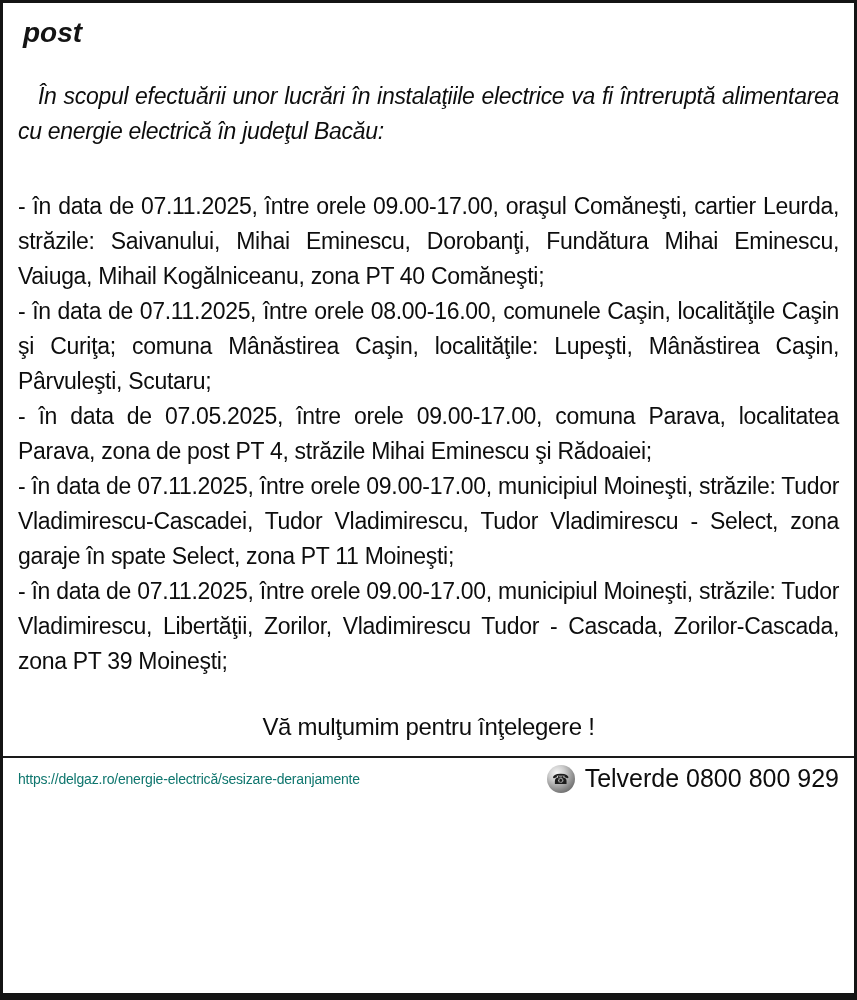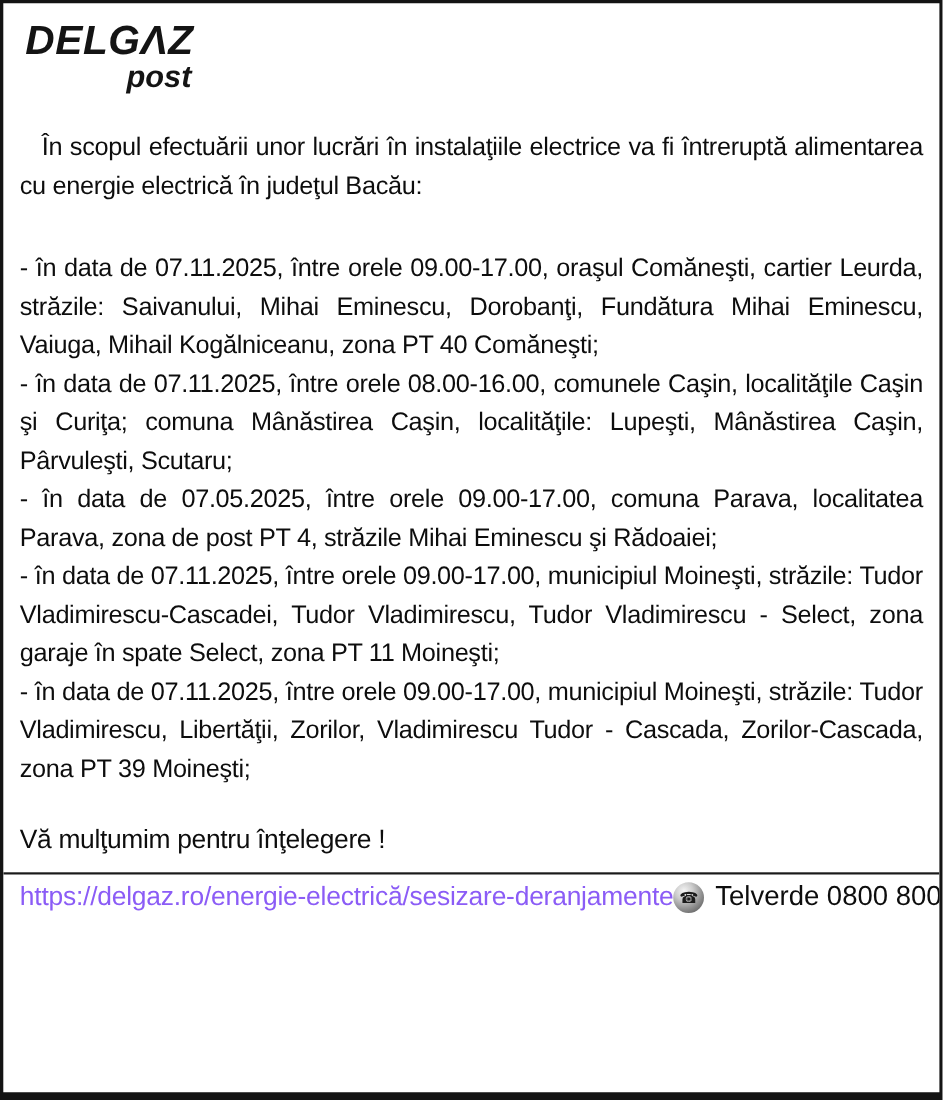--- a/index.html
+++ b/index.html
@@ -68,50 +68,51 @@
     text-justify: inter-word;
   }
   .salutation {
     margin: 14px 0 0 0;
     font-size: 24px;
     text-align: left;
   }
   .intro {
     margin: 32px 0 0 0;
     text-indent: 20px;
+    font-style: italic;
   }
   .bullets {
     margin-top: 40px;
   }
   .bullets p {
     margin: 0;
   }
   .closing {
     margin: 30px 0 0 0;
     font-size: 24px;
-    text-align: left;
+    text-align: center;
   }
 
   
   .rule {
     border: 0;
     border-top: 2px solid #1a1a1a;
     margin: 12px -15px 0 -15px;
   }
   .footer {
     display: flex;
     justify-content: space-between;
     align-items: center;
     margin-top: 6px;
     white-space: nowrap;
   }
   .footer-url {
-    font-size: 24px;
+    font-size: 14px;
     letter-spacing: -0.2px;
-    color: #8b5cf6;
+    color: #0f766e;
     text-decoration: none;
     text-align: center;
   }
   .footer-phone {
     display: flex;
     align-items: center;
     gap: 10px;
     font-size: 25px;
     color: #0d0d0d;
   }
@@ -128,21 +129,20 @@
     color: #1b1b1b;
     flex: 0 0 auto;
   }
 </style>
 </head>
 <body>
 
 <div class="page">
 
   <div class="logo">
-    <span class="logo-brand"><span>DELG</span><span class="logo-a">Λ</span><span>Z</span></span>
     <span class="logo-sub">post</span>
   </div>
 
 
   <p class="text intro">În scopul efectuării unor lucrări în instalaţiile electrice va fi întreruptă alimentarea cu energie electrică în judeţul Bacău:</p>
 
   <div class="bullets">
     <p class="text">-  în data de 07.11.2025, între orele 09.00-17.00, oraşul Comăneşti, cartier Leurda, străzile: Saivanului, Mihai Eminescu, Dorobanţi, Fundătura Mihai Eminescu, Vaiuga, Mihail Kogălniceanu, zona PT 40 Comăneşti;</p>
     <p class="text">- în data de 07.11.2025, între orele 08.00-16.00, comunele Caşin, localităţile Caşin şi Curiţa; comuna Mânăstirea Caşin, localităţile: Lupeşti, Mânăstirea Caşin, Pârvuleşti, Scutaru;</p>
     <p class="text">- în data de 07.05.2025, între orele 09.00-17.00, comuna Parava, localitatea Parava, zona de post PT 4, străzile Mihai Eminescu şi Rădoaiei;</p>

